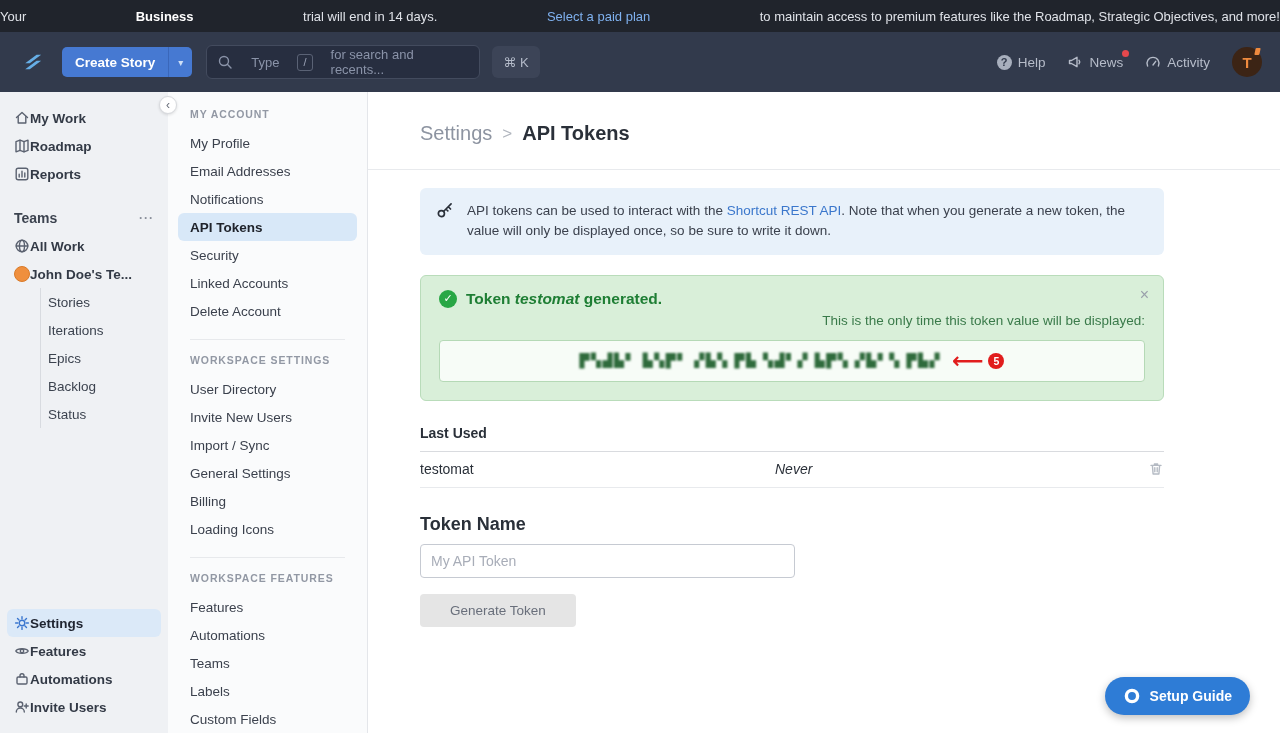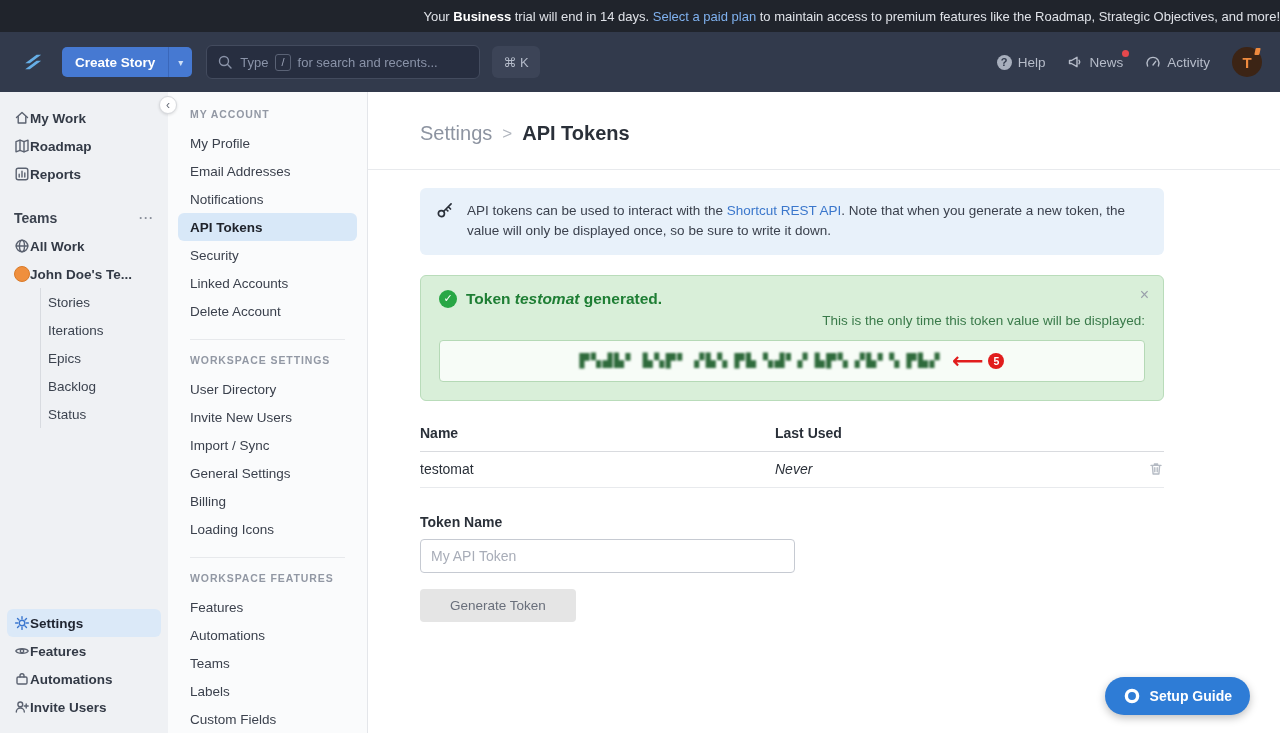--- a/index.html
+++ b/index.html
@@ -2,34 +2,34 @@
 <html><head>
 <meta charset="utf-8">
 <style>
   * { margin:0; padding:0; box-sizing:border-box; }
   html,body { width:1280px; height:733px; overflow:hidden;
     font-family:"Liberation Sans","DejaVu Sans",sans-serif; background:#fff; }
   .app { width:1280px; height:733px; display:flex; flex-direction:column; position:relative; }
 
   
   .banner { flex:0 0 32px; background:#20242c; color:#dfe2e8; font-size:13px;
-    display:flex; align-items:center; justify-content:flex-end; white-space:pre-wrap; }
+    display:flex; align-items:center; justify-content:space-between; white-space:pre-wrap; }
   .banner .bold { color:#fff; font-weight:bold; }
   .banner .lnk { color:#7fb1ef; cursor:pointer; }
 
   
   .topbar { flex:0 0 60px; background:#323a4c; display:flex; align-items:center; padding:0 18px; gap:14px; }
   .logo { width:30px; height:30px; display:flex; align-items:center; justify-content:center; }
   .split-btn { display:flex; height:30px; border-radius:5px; overflow:hidden; }
   .split-main { background:#4679d2; color:#fff; font-size:13.5px; font-weight:600;
     display:flex; align-items:center; padding:4px 13px; cursor:pointer; }
   .split-caret { background:#4679d2; border-left:1px solid #3a67ba; color:#cfe0f7;
     width:24px; display:flex; align-items:center; justify-content:center; font-size:10px; cursor:pointer; }
   .searchbar { width:274px; height:34px; background:#272e40; border:1px solid #434b5e; border-radius:6px;
-    display:flex; align-items:center; gap:7px; padding:0 10px; color:#8a93a8; font-size:13px; cursor:text; }
+    display:flex; align-items:center; gap:18px; padding:0 10px; color:#8a93a8; font-size:13px; cursor:text; }
   .slash-key { border:1px solid #5a6275; border-radius:3px; font-size:11px; padding:0 5px; line-height:15px; color:#9aa2b5; }
   .kbd-box { height:32px; background:#3c4457; border-radius:6px; color:#b3bac8; font-size:13px;
     display:flex; align-items:center; padding:0 11px; margin-left:-2px; }
   .top-right { margin-left:auto; display:flex; align-items:center; gap:22px; color:#b6bcc9; font-size:13.5px; }
   .top-item { display:flex; align-items:center; gap:6px; cursor:pointer; position:relative; }
   .q-circle { width:15px; height:15px; border-radius:50%; background:#a8afbd; color:#323a4c;
     font-size:11px; font-weight:bold; display:flex; align-items:center; justify-content:center; }
   .red-dot { position:absolute; top:-4px; right:-6px; width:7px; height:7px; border-radius:50%; background:#e5484d; }
   .avatar { width:30px; height:30px; border-radius:50%; background:#3c2415; color:#ef8a3e; font-weight:bold;
     font-size:15px; display:flex; align-items:center; justify-content:center; position:relative; cursor:pointer; }
@@ -100,21 +100,21 @@
   .token-table { margin-top:24px; }
   .t-head { display:flex; padding-bottom:10px; border-bottom:1px solid #d9dbdf;
     font-size:14px; font-weight:700; color:#2a3039; }
   .t-col-name { width:355px; }
   .t-row { display:flex; align-items:center; height:36px; border-bottom:1px solid #e8eaed;
     font-size:14px; color:#2a3039; }
   .t-never { font-style:italic; }
   .t-trash { margin-left:auto; color:#b4bac3; cursor:pointer; display:flex; }
 
   .form-area { margin-top:26px; }
-  .form-label { font-size:14px; font-weight:700; color:#2a3039; }
+  .form-label { font-size:18px; font-weight:700; color:#2a3039; }
   .form-input { margin-top:9px; width:375px; height:34px; border:1px solid #c6cad2; border-radius:4px;
     padding:0 10px; font-size:14px; color:#a21caf; outline:none; font-family:inherit; display:block; }
   .form-input::placeholder { color:#a8adb8; }
   .gen-btn { margin-top:16px; background:#e5e5e5; color:#696f7b; border:none; border-radius:4px;
     font-size:13.5px; font-weight:400; padding:9px 30px; font-family:inherit; cursor:pointer; }
 
   .setup-guide { position:absolute; bottom:18px; right:30px; background:#2e7cd6; color:#fff;
     height:38px; border-radius:19px; display:flex; align-items:center; gap:9px; padding:0 18px;
     font-size:14px; font-weight:700; box-shadow:0 3px 8px rgba(0,0,0,.25); cursor:pointer; z-index:10; }
 
@@ -400,21 +400,20 @@
           <span class="success-close">×</span>
           <div class="token-box">
             <span class="token-value">▛▚▟▙▘ ▙▚▛▘ ▞▙▚ ▛▙ ▚▟▘▞ ▙▛▚ ▞▙▘▚ ▛▙▞</span>
             <span class="ann-arrow">⟵</span>
             <span class="ann-badge">5</span>
           </div>
         </div>
 
         <div class="token-table">
           <div class="t-head">
-            <span class="t-col-name">Name</span>
             <span>Last Used</span>
           </div>
           <div class="t-row">
             <span class="t-col-name">testomat</span>
             <span class="t-never">Never</span>
             <span class="t-trash">
               <span class="ic">
                 <svg viewBox="0 0 16 16">
                     <path d="M3 4.4 h10 M6.4 4.4 V3 h3.2 v1.4 M4.4 4.4 l.7 8.6 h5.8 l.7-8.6 M6.8 6.8 v4 M9.2 6.8 v4"></path>
                   </svg>

